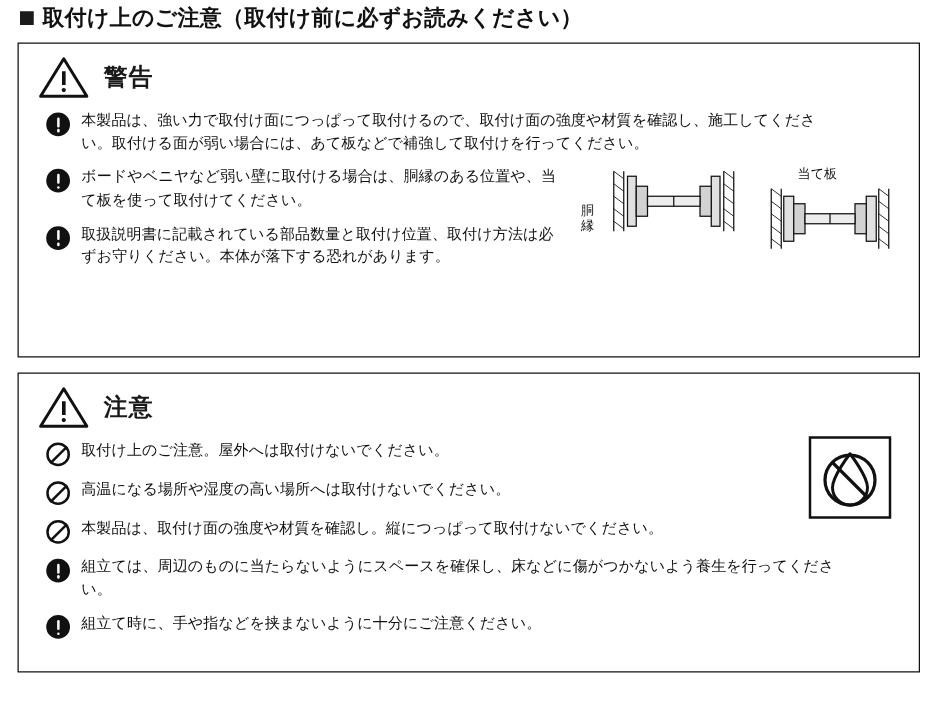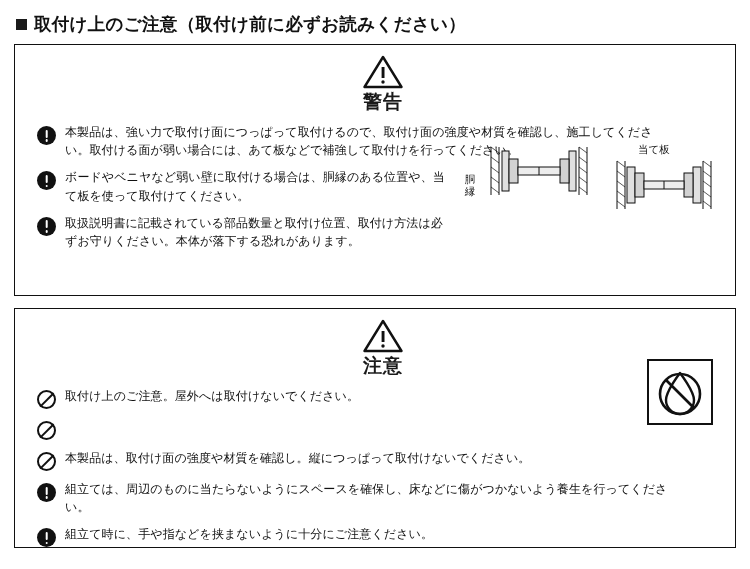--- a/index.html
+++ b/index.html
@@ -12,21 +12,21 @@
     background: #ffffff;
     font-family: "Liberation Sans", sans-serif;
     color: #1a1a1a;
     overflow: hidden;
   }
   .page {
     position: relative;
     width: 750px;
     height: 569px;
     box-sizing: border-box;
-    padding: 10px 14px 0 14px;
+    padding: 0 14px 0 14px;
   }
 
   
   .title-row {
     display: flex;
     align-items: center;
     gap: 7px;
     padding: 2px 0 8px 2px;
   }
   .title-square {
@@ -52,22 +52,22 @@
     height: 252px;
     margin-bottom: 12px;
   }
   .box.caution {
     height: 240px;
   }
 
   .box-head {
     display: flex;
     align-items: center;
+    gap: 12px;
     padding: 10px 0 2px 16px;
-    flex-direction: column;
   }
   .box-head .head-label {
     font-size: 19px;
     font-weight: bold;
     letter-spacing: 1px;
   }
 
   
   .tri {
     width: 40px;
@@ -312,20 +312,21 @@
       <span class="head-label">注意</span>
     </div>
 
     <div class="items">
       <div class="item">
         <span class="bullet ic-ban"></span>
         <span class="txt" style="max-width: 580px;">取付け上のご注意。屋外へは取付けないでください。</span>
       </div>
       <div class="item">
         <span class="bullet ic-ban"></span>
+        <span class="txt" style="max-width: 580px;">高温になる場所や湿度の高い場所へは取付けないでください。</span>
       </div>
       <div class="item">
         <span class="bullet ic-ban"></span>
         <span class="txt" style="max-width: 560px;">本製品は、取付け面の強度や材質を確認し。縦につっぱって取付けないでください。</span>
       </div>
       <div class="item">
         <span class="bullet ic-excl"></span>
         <span class="txt" style="max-width: 620px;">組立ては、周辺のものに当たらないようにスペースを確保し、床などに傷がつかないよう養生を行ってください。</span>
       </div>
       <div class="item">

